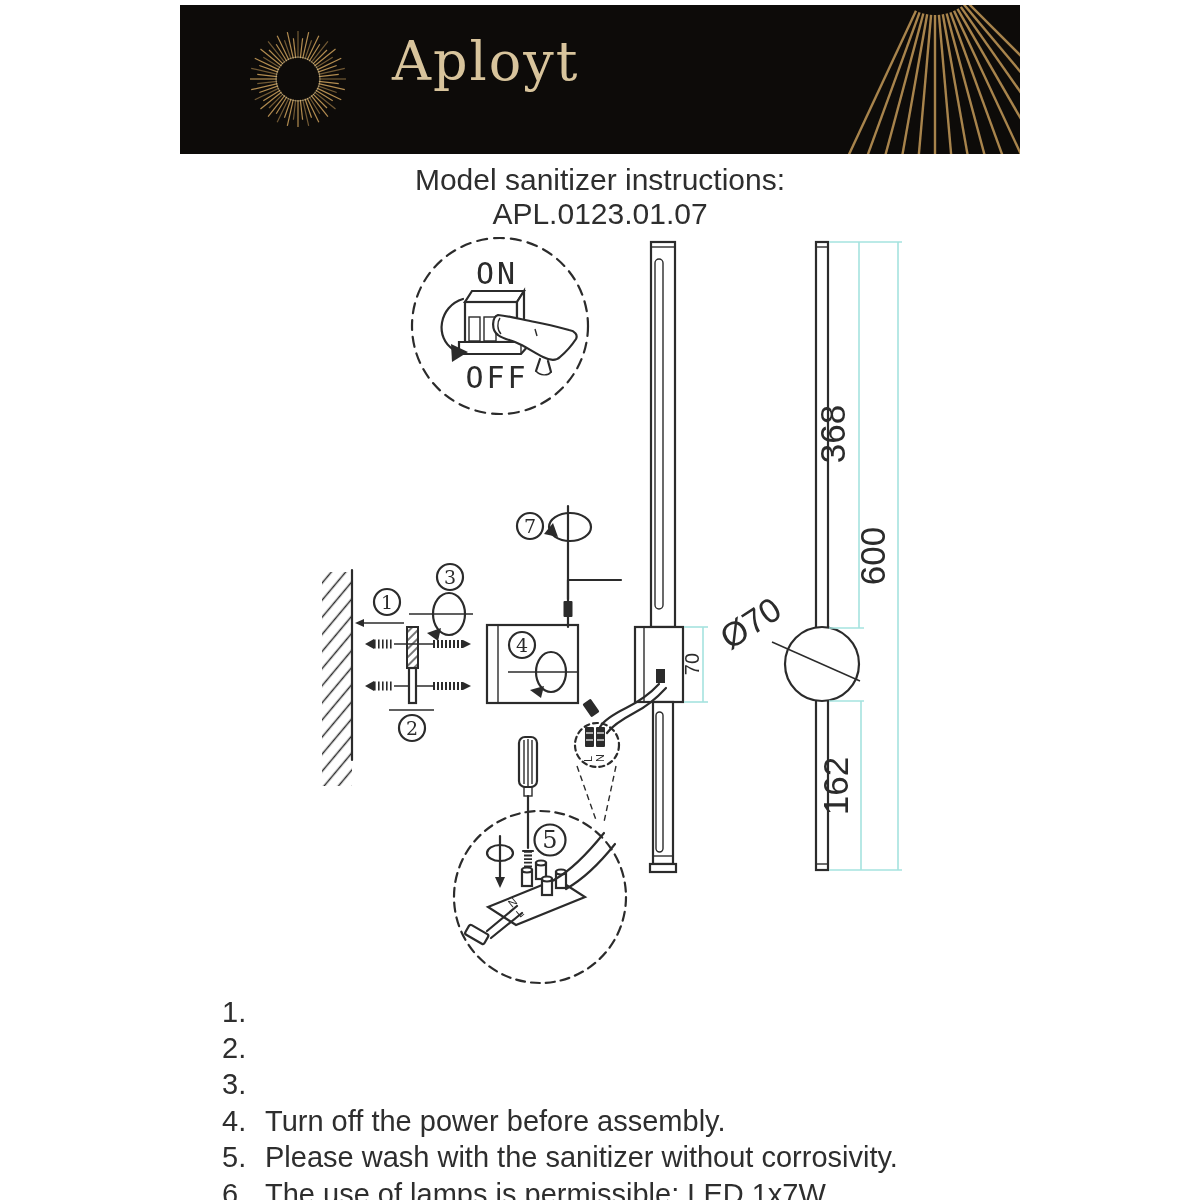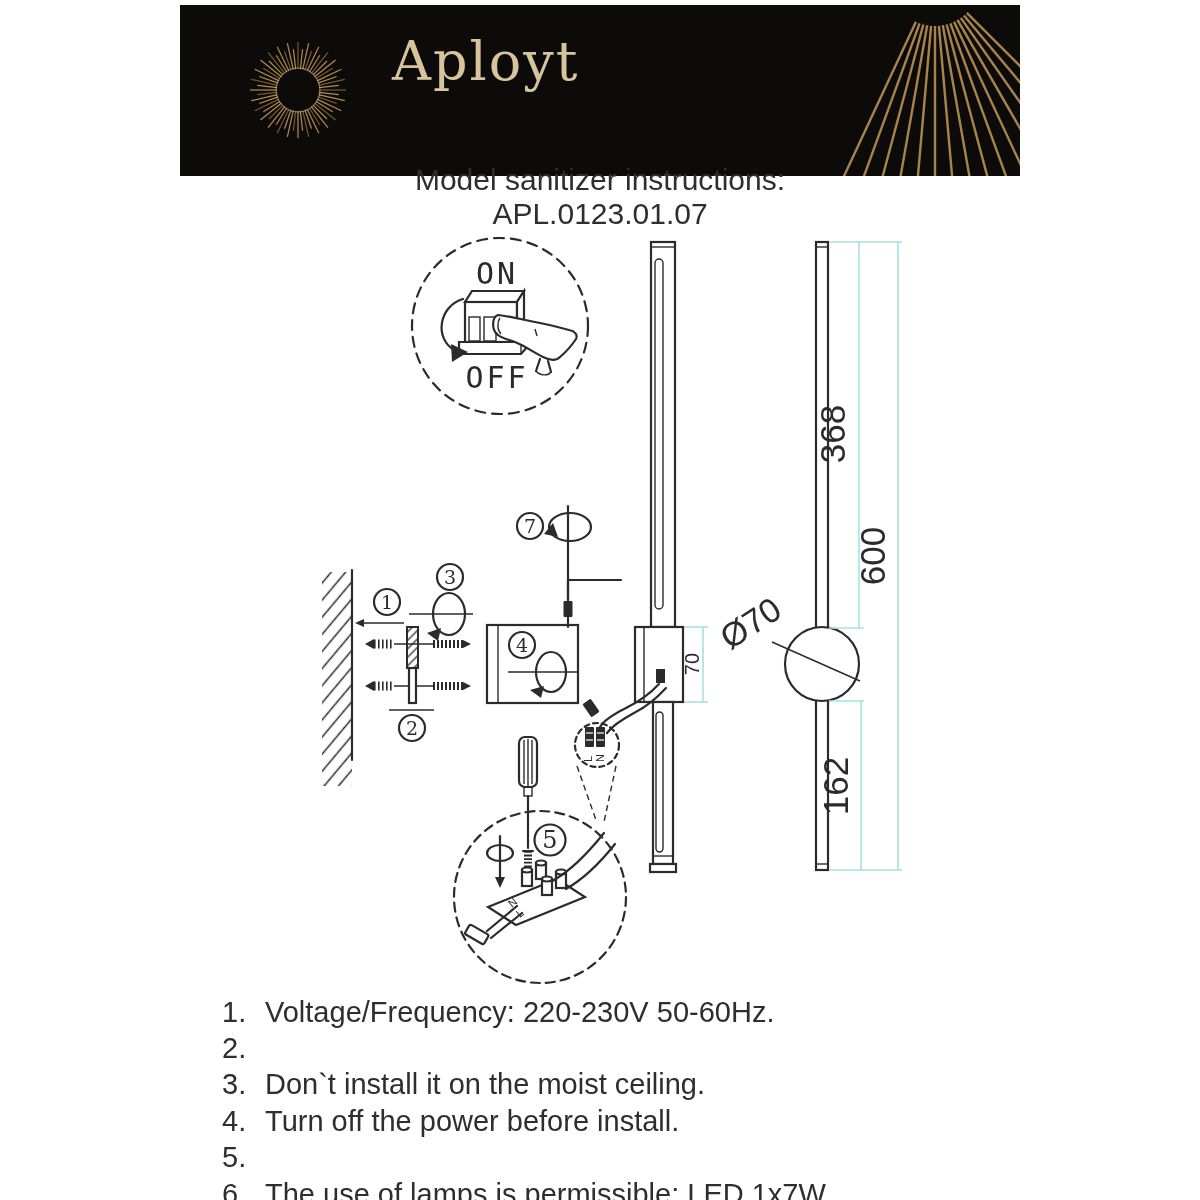--- a/index.html
+++ b/index.html
@@ -2,21 +2,21 @@
 <html style="--header_bg: #0d0b09; --gold: #c49a58; --wordmark_gold: #d8c49c; --line_dark: #2b2b2b; --dim_cyan: #a5e3df; --text_dark: #2e2e2e; --page_bg: #ffffff;"><head>
 <meta charset="utf-8">
 <style>
   :root{
     --header_bg:#0d0b09; --gold:#c49a58; --wordmark_gold:#d8c49c;
     --line_dark:#2b2b2b; --dim_cyan:#a5e3df; --text_dark:#2e2e2e; --page_bg:#ffffff;
   }
   *{margin:0;padding:0;box-sizing:border-box;}
   html,body{width:1200px;height:1200px;background:var(--page_bg);overflow:hidden;}
   body{font-family:"Liberation Sans",sans-serif;color:var(--text_dark);position:relative;}
-  .header{position:absolute;left:180px;top:5px;width:840px;height:171px;background:var(--header_bg);}
+  .header{position:absolute;left:180px;top:5px;width:840px;height:149px;background:var(--header_bg);}
   .header-svg{position:absolute;left:0;top:0;width:100%;height:100%;}
   .wordmark{position:absolute;left:212px;top:30px;font-family:"DejaVu Serif",serif;
     font-size:54px;font-weight:400;letter-spacing:2px;color:var(--wordmark_gold);line-height:1;}
   .title{position:absolute;left:0;width:1200px;text-align:center;font-size:30px;color:var(--text_dark);}
   .title-1{top:163px;}
   .title-2{top:197px;}
   .diagram{position:absolute;left:180px;top:229px;width:840px;height:766px;}
   .instructions{position:absolute;left:222px;top:994px;width:800px;}
   .instr-row{display:flex;height:36.4px;align-items:center;font-size:29px;color:var(--text_dark);}
   .instr-num{width:43px;flex:none;}
@@ -330,33 +330,32 @@
     <line x1="898" y1="242" x2="898" y2="870" class="cyan"></line>
     <text transform="translate(845 434) rotate(-90)" text-anchor="middle" font-size="35" class="dim">368</text>
     <text transform="translate(848 786) rotate(-90)" text-anchor="middle" font-size="35" class="dim">162</text>
     <text transform="translate(885 556) rotate(-90)" text-anchor="middle" font-size="35" class="dim">600</text>
   </g>
 </svg>
 
 <div class="instructions">
   <div class="instr-row">
     <span class="instr-num">1.</span>
-    <span>Voltage/Frequency: 220-230V 50-60Hz.</span>
   </div>
   <div class="instr-row">
     <span class="instr-num">2.</span>
   </div>
   <div class="instr-row">
     <span class="instr-num">3.</span>
-    <span>Don`t install it on the moist ceiling.</span>
   </div>
   <div class="instr-row">
     <span class="instr-num">4.</span>
-    <span>Turn off the power before install.</span>
+    <span>Turn off the power before assembly.</span>
   </div>
   <div class="instr-row">
     <span class="instr-num">5.</span>
+    <span>Please wash with the sanitizer without corrosivity.</span>
   </div>
   <div class="instr-row">
     <span class="instr-num">6.</span>
     <span>The use of lamps is permissible: LED 1x7W.</span>
   </div>
 </div>
 
 </body></html>

